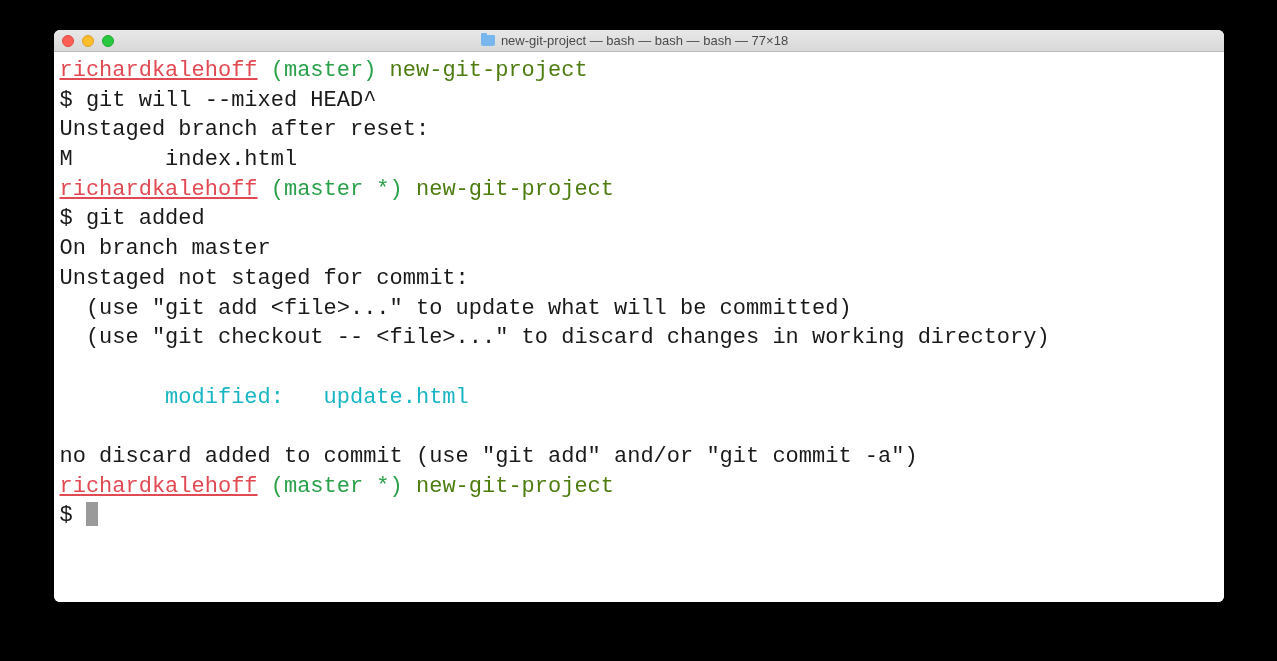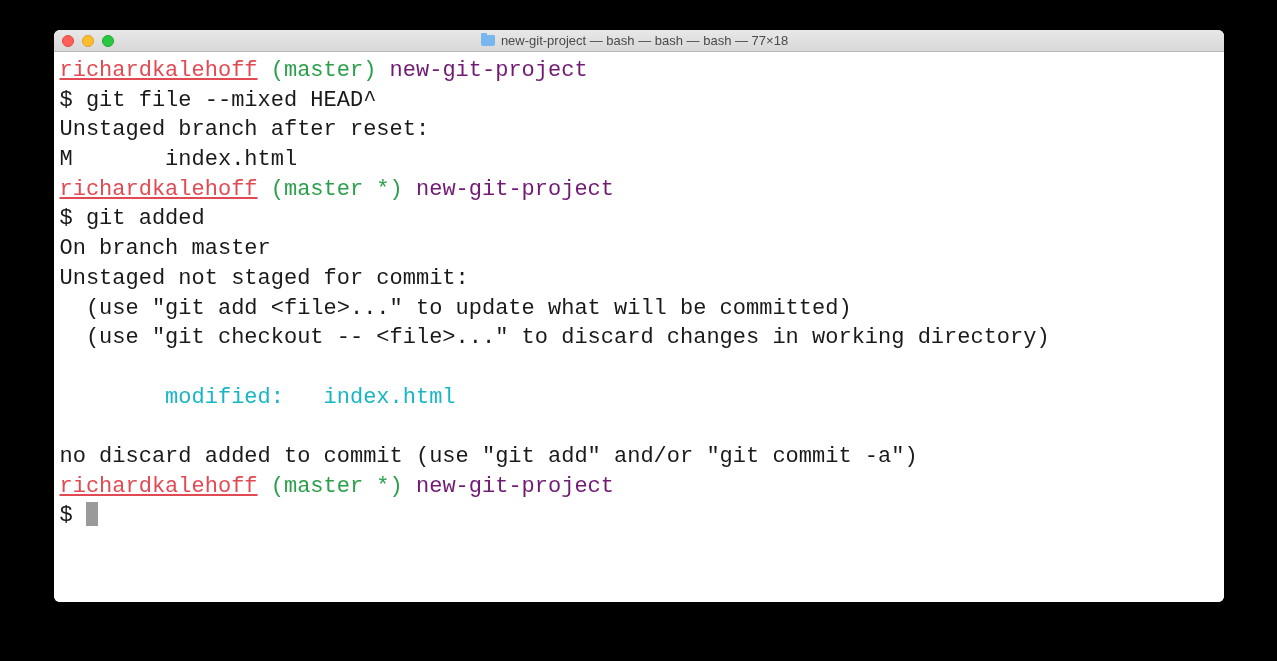--- a/index.html
+++ b/index.html
@@ -75,21 +75,21 @@
       padding: 4px 6px 20px 6px;
       font-family: "Menlo", "Consolas", "Courier New", monospace;
       font-size: 22px;
       line-height: 1.35;
       color: #1a1a1a;
       min-height: 550px;
       white-space: pre;
     }
     .c-user { color: #e24a53; text-decoration: underline; }
     .c-branch { color: #2aa04a; text-align: center; }
-    .c-dir { color: #701a75; }
+    .c-dir { color: #4d7c0f; }
     .c-mod { color: #18b6c4; }
     .cursor {
       display: inline-block;
       width: 12px;
       height: 24px;
       background: #9a9a9a;
       vertical-align: text-bottom;
       margin-bottom: 2px;
     }
   </style>
@@ -102,29 +102,29 @@
       <div class="tl tl-close"></div>
       <div class="tl tl-min"></div>
       <div class="tl tl-max"></div>
     </div>
     <div class="title-wrap">
       <span class="folder-icon"></span>
       <span>new-git-project — bash — bash — bash — 77×18</span>
     </div>
   </div>
   <div class="terminal"><span class="c-user">richardkalehoff</span> <span class="c-branch">(master)</span> <span class="c-dir">new-git-project</span>
-<span>$ </span><span>git file --mixed HEAD^</span>
+<span>$ </span><span>git will --mixed HEAD^</span>
 <span>Unstaged branch after reset:</span>
 <span>M       index.html</span>
 <span class="c-user">richardkalehoff</span> <span class="c-branch">(master *)</span> <span class="c-dir">new-git-project</span>
 <span>$ </span><span>git added</span>
 <span>On branch master</span>
 <span>Unstaged not staged for commit:</span>
 <span>  (use "git add &lt;file&gt;..." to update what will be committed)</span>
 <span>  (use "git checkout -- &lt;file&gt;..." to discard changes in working directory)</span>
 <span></span>
-<span class="c-mod">        modified:   index.html</span>
+<span class="c-mod">        modified:   update.html</span>
 <span></span>
 <span>no discard added to commit (use "git add" and/or "git commit -a")</span>
 <span class="c-user">richardkalehoff</span> <span class="c-branch">(master *)</span> <span class="c-dir">new-git-project</span>
 <span>$ </span><span class="cursor"></span>
 </div>
 </div>
 
 </body></html>

